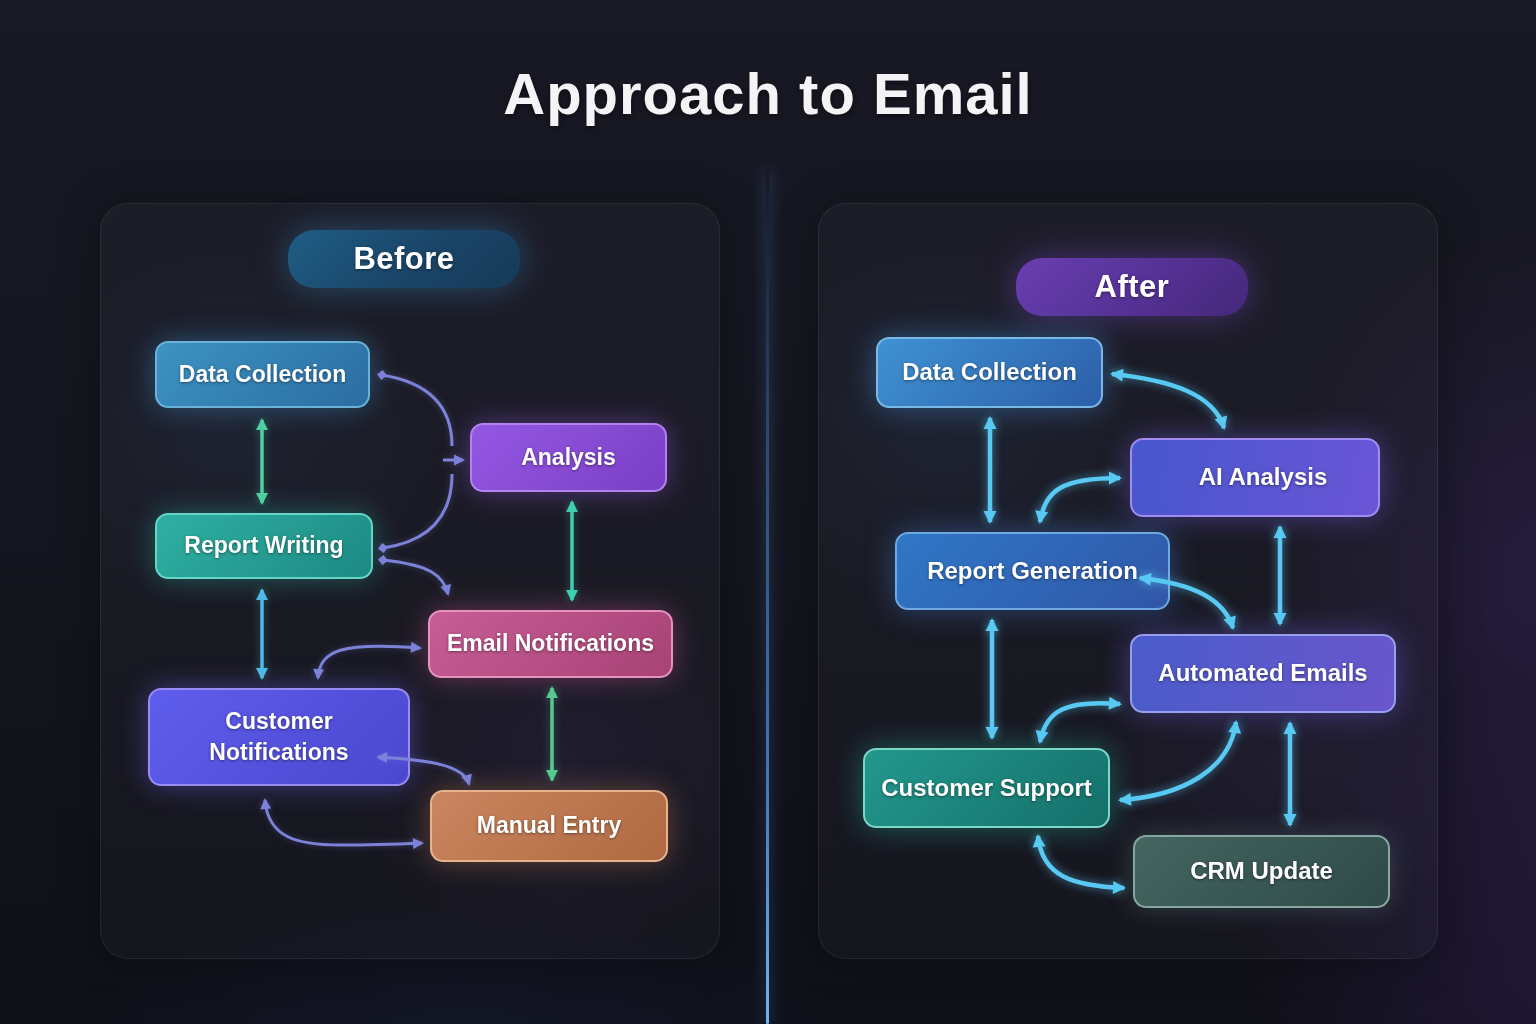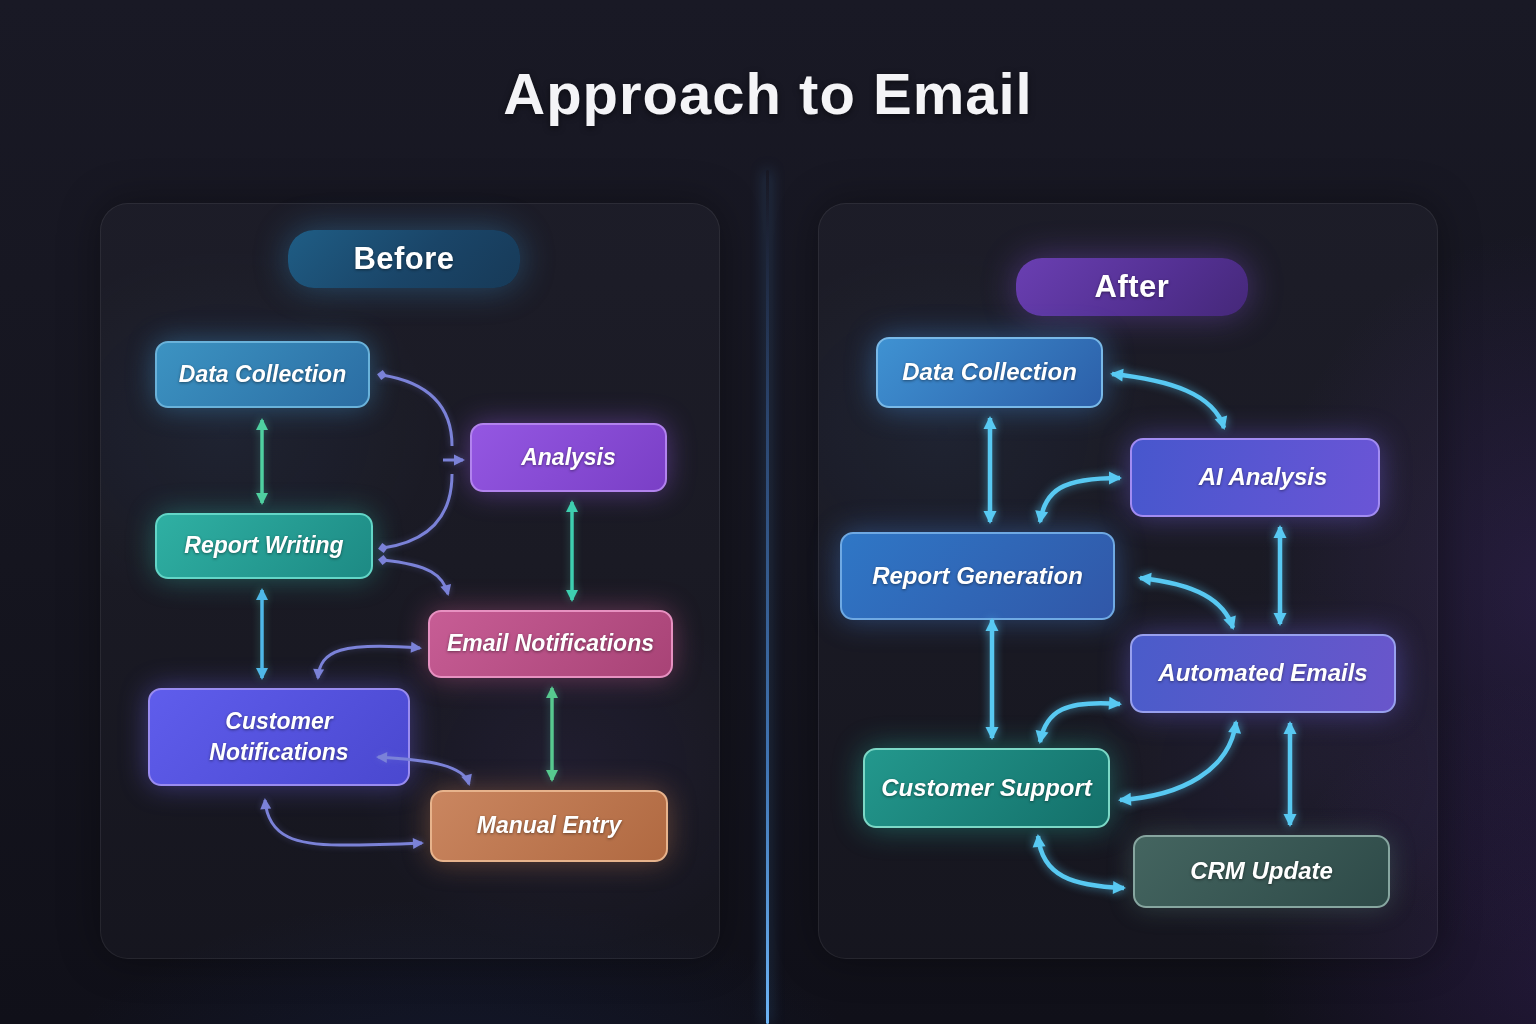--- a/index.html
+++ b/index.html
@@ -47,21 +47,21 @@
   .pill.after{
     left:1016px;
     background:linear-gradient(135deg,#6a3fb2 0%,#533092 60%,#452879 100%);
     box-shadow:0 0 34px rgba(140,90,230,.40);
     margin-top:28px;
   }
   .node{
     position:absolute;border-radius:13px;border:2px solid;
     display:flex;align-items:center;justify-content:center;text-align:center;
     color:#fff;font-weight:bold;line-height:1.35;
-    text-shadow:0 1px 3px rgba(0,0,0,.45);box-sizing:border-box;padding:4px 14px;font-style:italic;
+    text-shadow:0 1px 3px rgba(0,0,0,.45);box-sizing:border-box;padding:4px 14px;
   }
   .b-node{font-size:23px;}
   .a-node{font-size:24px;}
   
   .n-b-dc{left:155px;top:341px;width:215px;height:67px;
     background:linear-gradient(135deg,#3c93c2 0%,#2b6da3 100%);border-color:#6ab2da;
     box-shadow:0 0 28px rgba(70,160,220,.42);}
   .n-b-an{left:470px;top:423px;width:197px;height:69px;
     background:linear-gradient(135deg,#9457e2 0%,#7a3fc6 100%);border-color:#b283ee;
     box-shadow:0 0 28px rgba(150,90,230,.45);}
@@ -77,21 +77,21 @@
   .n-b-me{left:430px;top:790px;width:238px;height:72px;
     background:linear-gradient(135deg,#ca8660 0%,#b06941 100%);border-color:#e7b38c;
     box-shadow:0 0 28px rgba(205,130,80,.40);}
   
   .n-a-dc{left:876px;top:337px;width:227px;height:71px;
     background:linear-gradient(135deg,#3f92d2 0%,#2c5fa9 100%);border-color:#79b9e8;
     box-shadow:0 0 30px rgba(70,150,230,.45);}
   .n-a-ai{left:1130px;top:438px;width:250px;height:79px;
     background:linear-gradient(100deg,#4757cd 0%,#6a55d6 100%);border-color:#a28cf2;
     box-shadow:0 0 30px rgba(120,100,235,.45);padding-left:30px;}
-  .n-a-rg{left:840px;top:532px;width:275px;height:88px;
+  .n-a-rg{left:895px;top:532px;width:275px;height:78px;
     background:linear-gradient(135deg,#2f77c6 0%,#3157a8 100%);border-color:#6fa9e3;
     box-shadow:0 0 30px rgba(70,130,220,.45);}
   .n-a-ae{left:1130px;top:634px;width:266px;height:79px;
     background:linear-gradient(100deg,#4a5cca 0%,#6956cb 100%);border-color:#98a0ee;
     box-shadow:0 0 30px rgba(110,100,230,.45);}
   .n-a-cs{left:863px;top:748px;width:247px;height:80px;
     background:linear-gradient(135deg,#23988d 0%,#14706a 100%);border-color:#7cd8c6;
     box-shadow:0 0 30px rgba(40,180,160,.45);}
   .n-a-cu{left:1133px;top:835px;width:257px;height:73px;
     background:linear-gradient(135deg,#446560 0%,#2e4a48 100%);border-color:#87a6a0;

